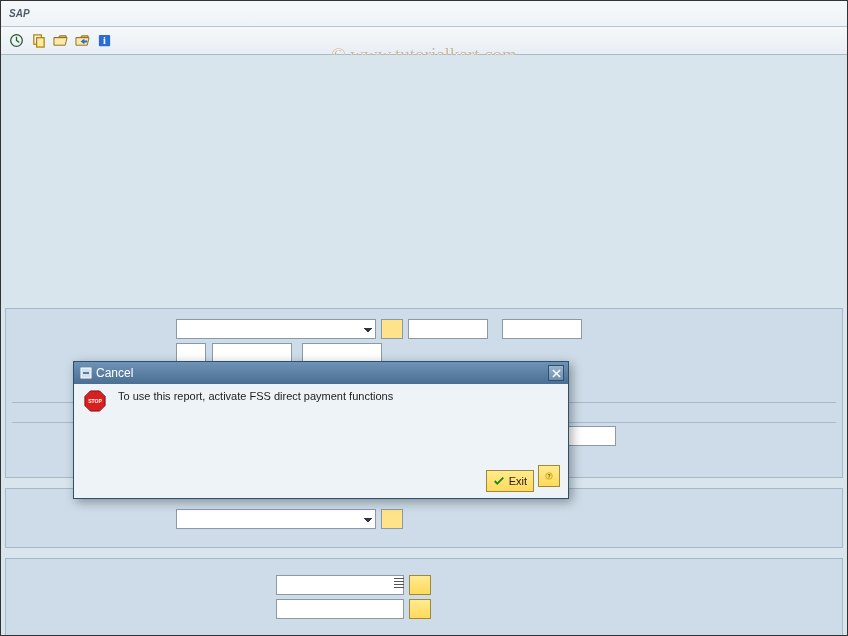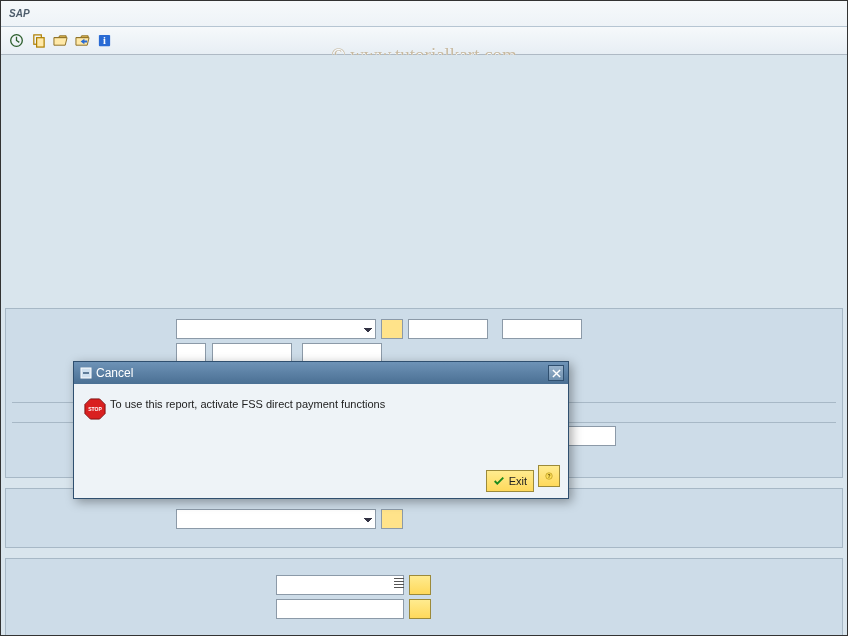--- a/index.html
+++ b/index.html
@@ -129,21 +129,21 @@
   }
   .dlg-title .lead { display:flex; align-items:center; gap:4px; }
   .dlg-close {
     width: 16px; height: 16px;
     background: linear-gradient(#9ab4cd,#6e8fae);
     border: 1px solid #2f4f6f;
     display:flex; align-items:center; justify-content:center;
     cursor: pointer;
   }
   .dlg-body {
-    display: flex; padding: 12px 10px; gap: 4px;
+    display: flex; padding: 4px 10px; gap: 12px;
   }
   .stop-icon { width: 22px; height: 22px; flex: 0 0 auto; margin-top:2px; }
   .dlg-msg { font-size: 11px; color: #222; line-height: 1.55; }
   .dlg-footer {
     position: absolute; bottom: 6px; right: 8px;
     display: flex; align-items: center; gap: 4px;
   }
   .dlg-btn {
     height: 22px;
     background: linear-gradient(#ffeb8f, #ffd95b);

